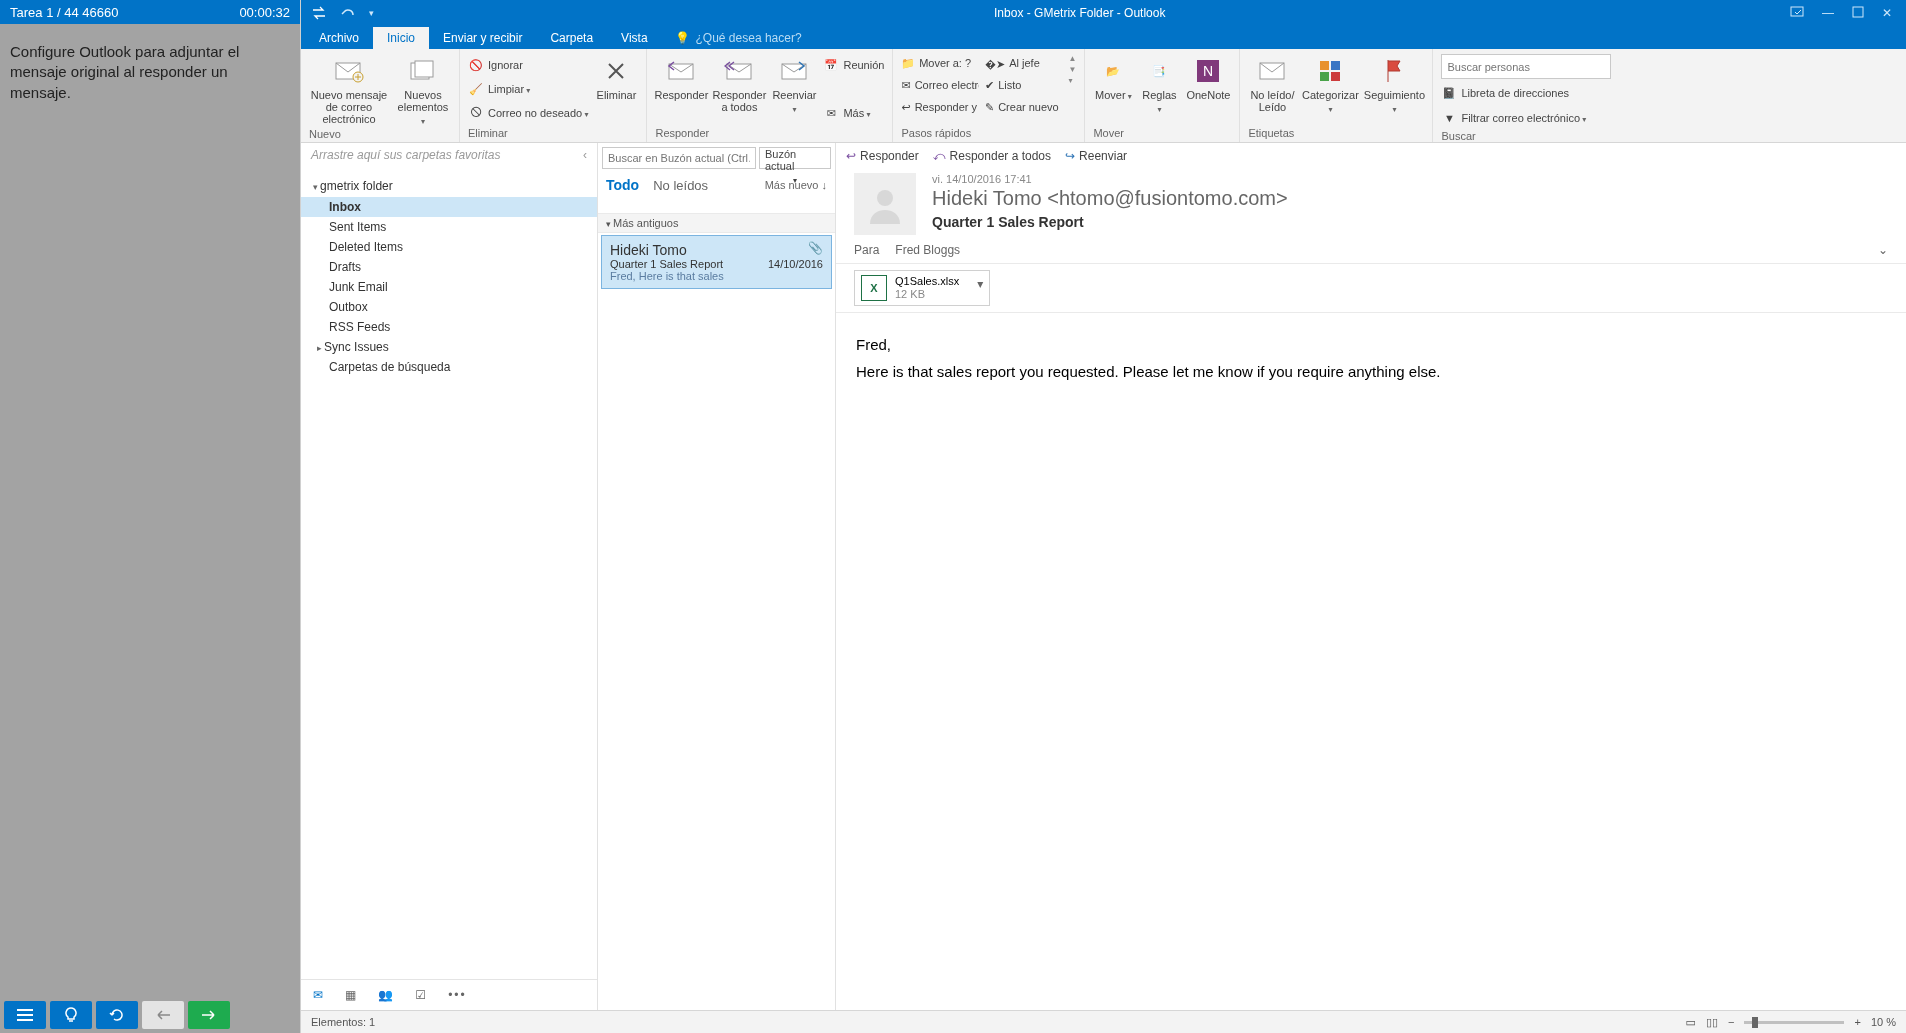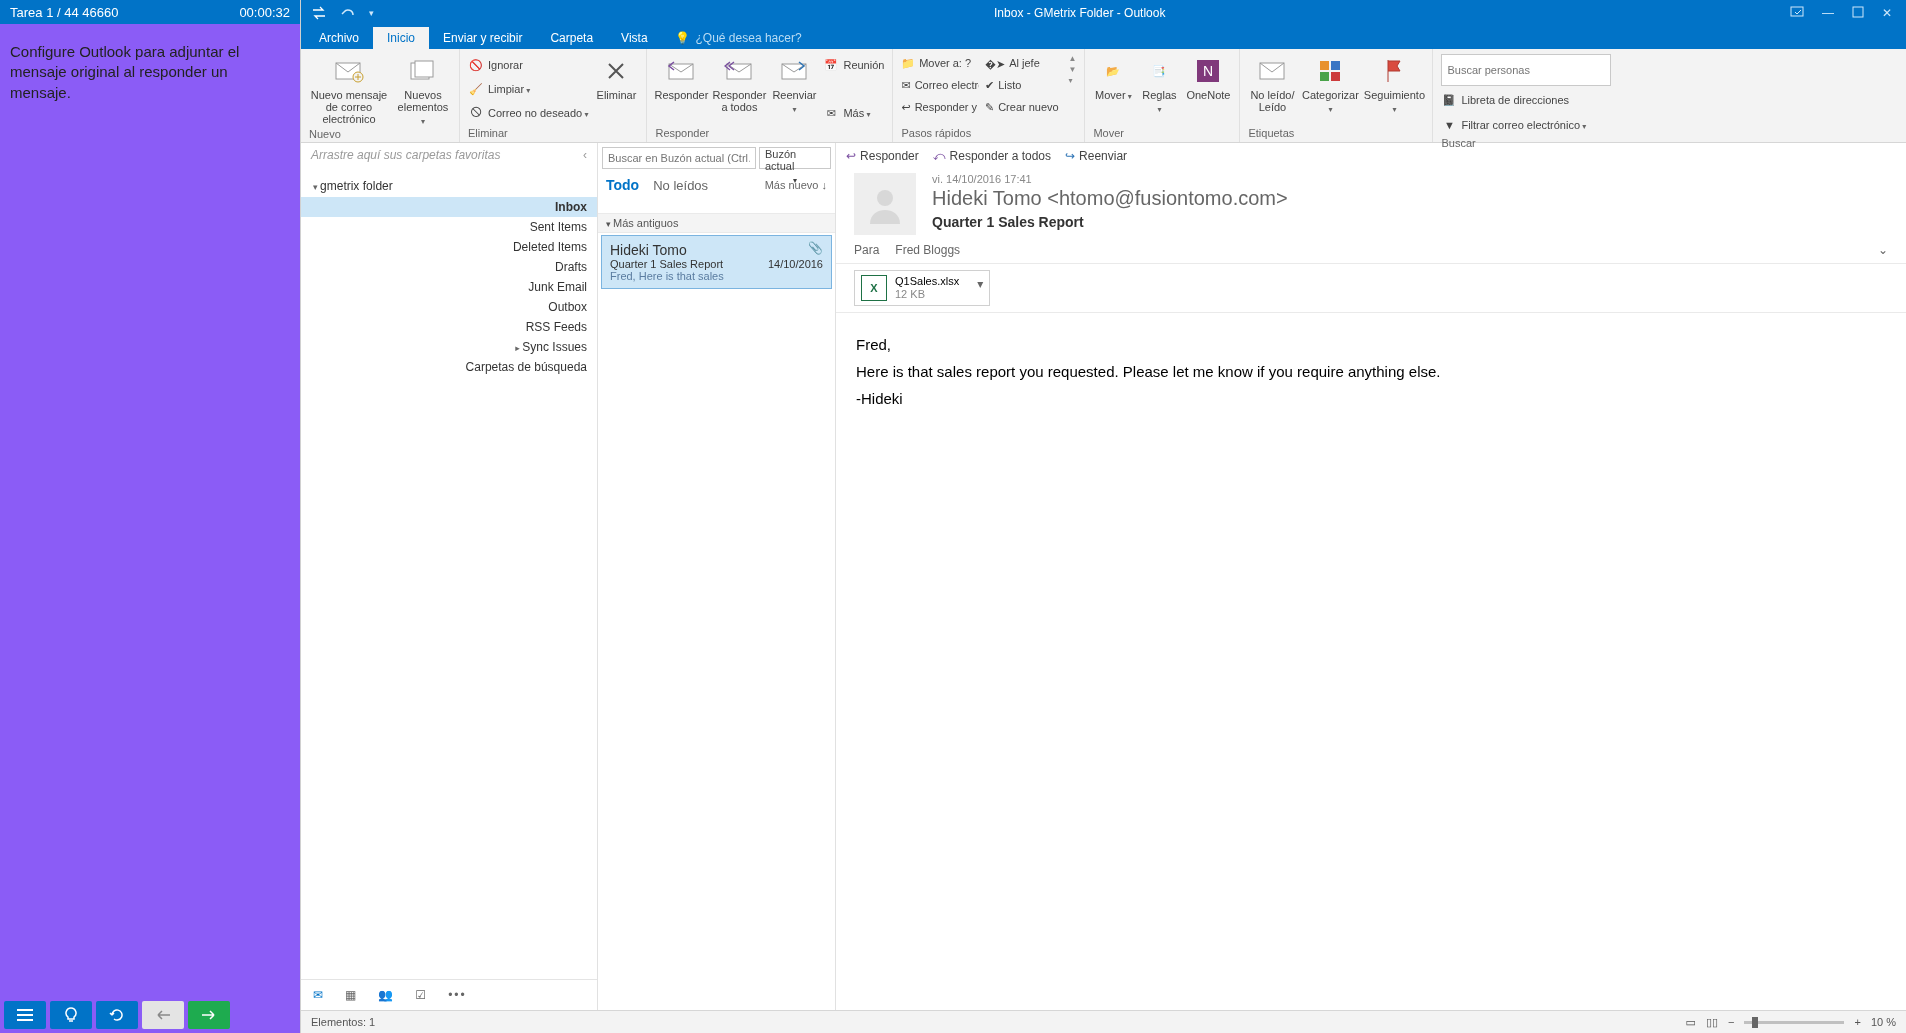--- a/index.html
+++ b/index.html
@@ -1,21 +1,21 @@
 <!DOCTYPE html>
 <html><head>
 <meta charset="utf-8">
 <style>
 * { margin: 0; padding: 0; box-sizing: border-box; font-family: "Segoe UI", Tahoma, sans-serif; }
 html, body { width: 1906px; height: 1033px; overflow: hidden; background: #fff; }
 
 .root { display: flex; width: 100%; height: 100%; }
 
 
-.task-panel { width: 301px; background: #8b5cf6; display: flex; flex-direction: column; border-right: 1px solid #d0d0d0; }
+.task-panel { width: 301px; background: #a3a3a3; display: flex; flex-direction: column; border-right: 1px solid #d0d0d0; }
 .task-header { background: #0173c7; color: #fff; display: flex; justify-content: space-between; align-items: center; padding: 4px 10px; font-size: 13px; height: 24px; }
 .task-body { flex: 1; padding: 18px 10px; font-size: 15px; color: #222; line-height: 1.35; }
 .task-footer { display: flex; gap: 0; padding: 4px; }
 .task-footer .btn { width: 42px; height: 28px; display: flex; align-items: center; justify-content: center; color: #fff; border-radius: 2px; margin-right: 4px; }
 .btn.menu { background: #0173c7; }
 .btn.hint { background: #0173c7; }
 .btn.reset { background: #0173c7; }
 .btn.prev { background: #e4e4e4; color: #888; }
 .btn.next { background: #1eab4f; }
 
@@ -40,32 +40,32 @@
 .rgroup-body { flex: 1; display: flex; align-items: flex-start; gap: 6px; }
 .rgroup-label { font-size: 11px; color: #666; padding: 1px 0 3px 0; }
 .rbtn-lg { display: flex; flex-direction: column; align-items: center; width: 58px; text-align: center; gap: 2px; padding-top: 3px; line-height: 1.1; }
 .rbtn-lg .ic { width: 32px; height: 32px; display:flex; align-items:center; justify-content:center; }
 .rstack { display: flex; flex-direction: column; gap: 2px; padding-top: 2px; }
 .rstack .row { display: flex; align-items: center; gap: 4px; white-space: nowrap; height: 22px; }
 .rstack .ic-sm { width: 16px; height: 16px; display:inline-flex; align-items:center; justify-content:center;}
 .quick-steps { width: 192px; }
 .qs-grid { display:grid; grid-template-columns: 1fr 1fr; gap:0 6px; font-size:11px;}
 .qs-grid .row{ height:22px; display:flex; align-items:center; gap:4px; white-space:nowrap; overflow:hidden;}
-.find-group input { width: 170px; height: 32px; border: 1px solid #c9c9c9; padding: 0 5px; font-size: 11px; background:#fff; color:#888;}
+.find-group input { width: 170px; height: 25px; border: 1px solid #c9c9c9; padding: 0 5px; font-size: 11px; background:#fff; color:#888;}
 .find-group .row { height: 22px; display:flex; align-items:center; gap:4px;}
 
 
 .body-area { flex: 1; display: flex; min-height: 0; }
 
 
 .folder-pane { width: 297px; border-right: 1px solid #e1e1e1; display: flex; flex-direction: column; font-size: 12px; color: #333; }
 .fav-drop { color: #9a9a9a; font-style: italic; padding: 5px 10px; display:flex; justify-content:space-between; align-items:center; border-bottom: 0; }
 .folder-root { padding: 12px 10px 4px 12px; font-weight: normal; color:#333; }
 .folder-root::before { content: "▾ "; font-size: 9px; color:#666; }
-.folder-item { padding: 3px 10px 3px 28px; cursor: pointer; text-align: right; }
+.folder-item { padding: 3px 10px 3px 28px; cursor: pointer; }
 .folder-item.selected { background: #cde6f7; font-weight: 600; }
 .folder-item.expandable::before { content: "▸ "; font-size:9px; margin-left:-12px; color:#666;}
 .nav-icons { border-top: 1px solid #e4e4e4; padding: 8px 12px; display:flex; gap:22px; color:#0173c7; align-items:center;}
 .nav-icons .dots{ color:#666; letter-spacing:2px;}
 
 
 .msg-list { width: 238px; border-right: 1px solid #e1e1e1; display: flex; flex-direction: column; font-size: 12px; }
 .search-row { display: flex; padding: 4px; gap: 3px; }
 .search-row input { flex: 1; border: 1px solid #c9c9c9; height: 22px; padding: 0 5px; font-size: 11px; color:#888;}
 .search-row .scope { border: 1px solid #c9c9c9; height: 22px; padding: 0 5px; font-size: 11px; display:flex; align-items:center; gap:4px; color:#444;flex-direction:column;}
@@ -507,21 +507,20 @@
             <div class="meta">
               <div>Q1Sales.xlsx</div>
               <div style="color:#888">12 KB</div>
             </div>
             <span class="dd">▾</span>
           </div>
         </div>
         <div class="msg-body">
           <p>Fred,</p>
           <p>Here is that sales report you requested. Please let me know if you require anything else.</p>
-          <p>-Hideki</p>
         </div>
       </div>
     </div>
 
     <div class="statusbar">
       <span>Elementos: 1</span>
       <div class="right">
         <span>▭</span>
         <span>▯▯</span>
         <span>−</span>

